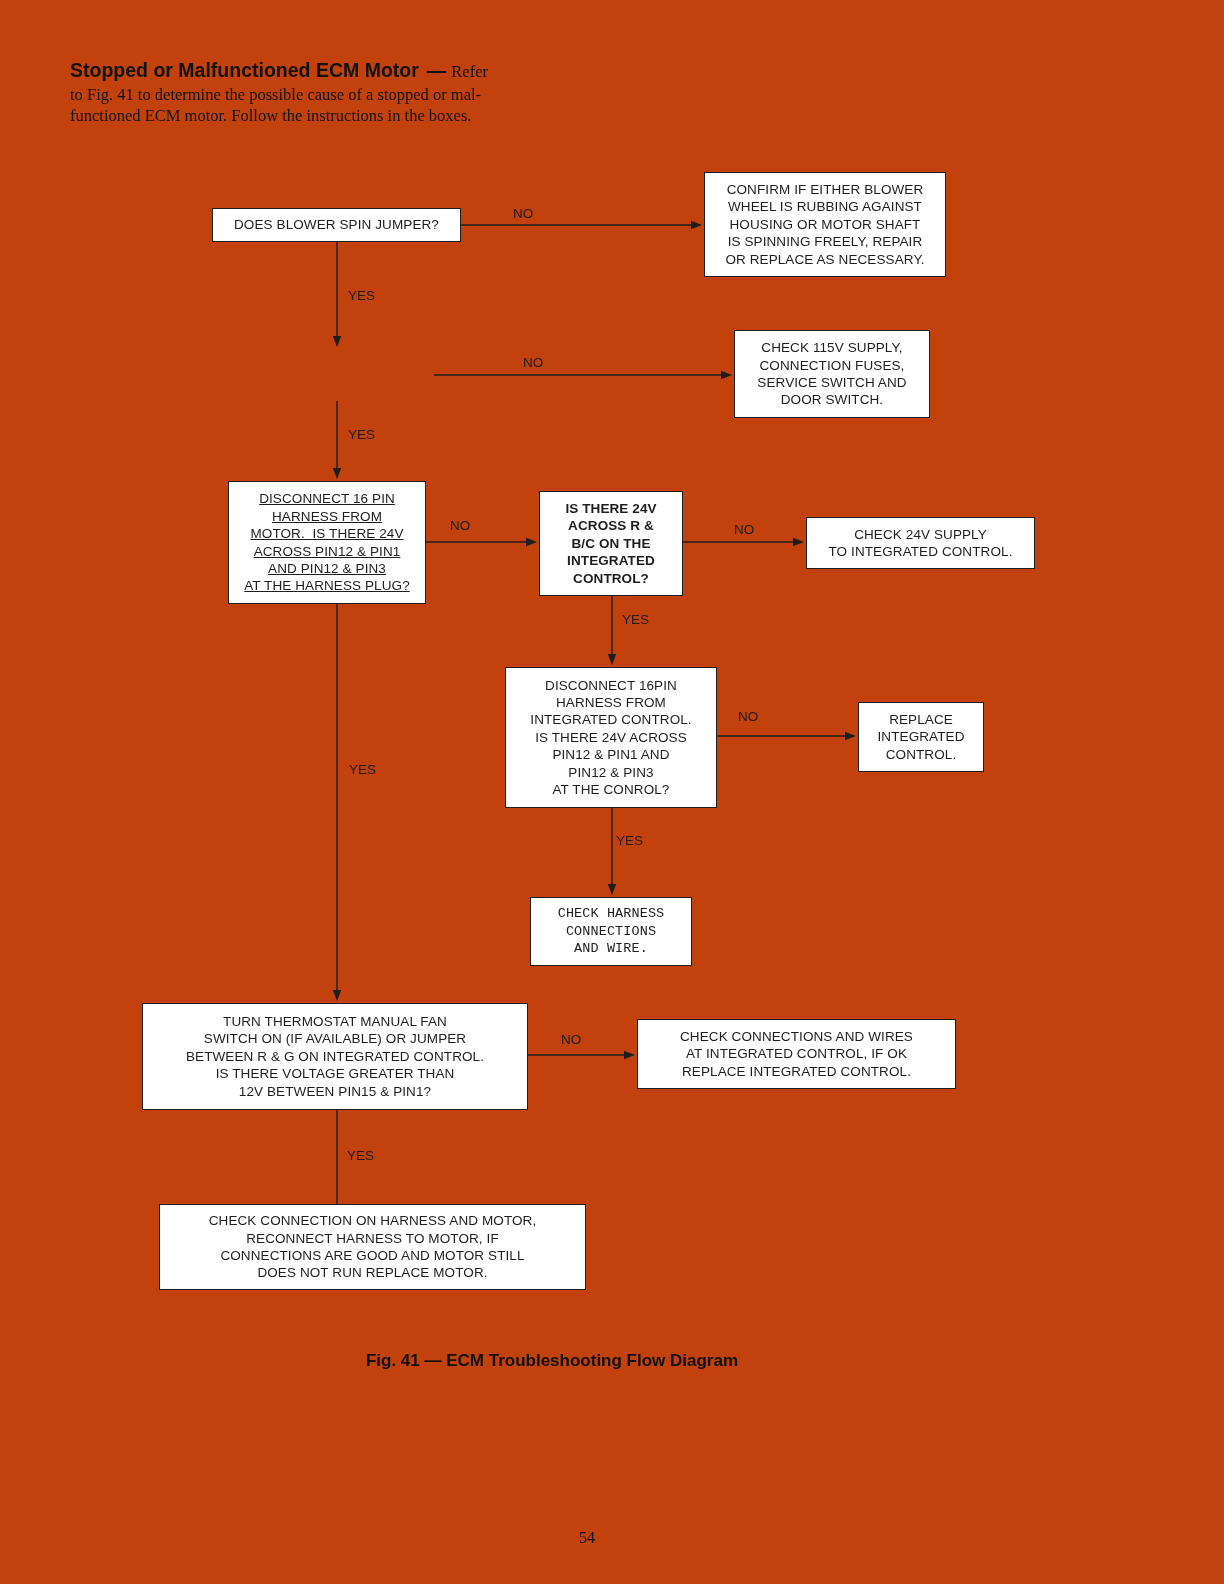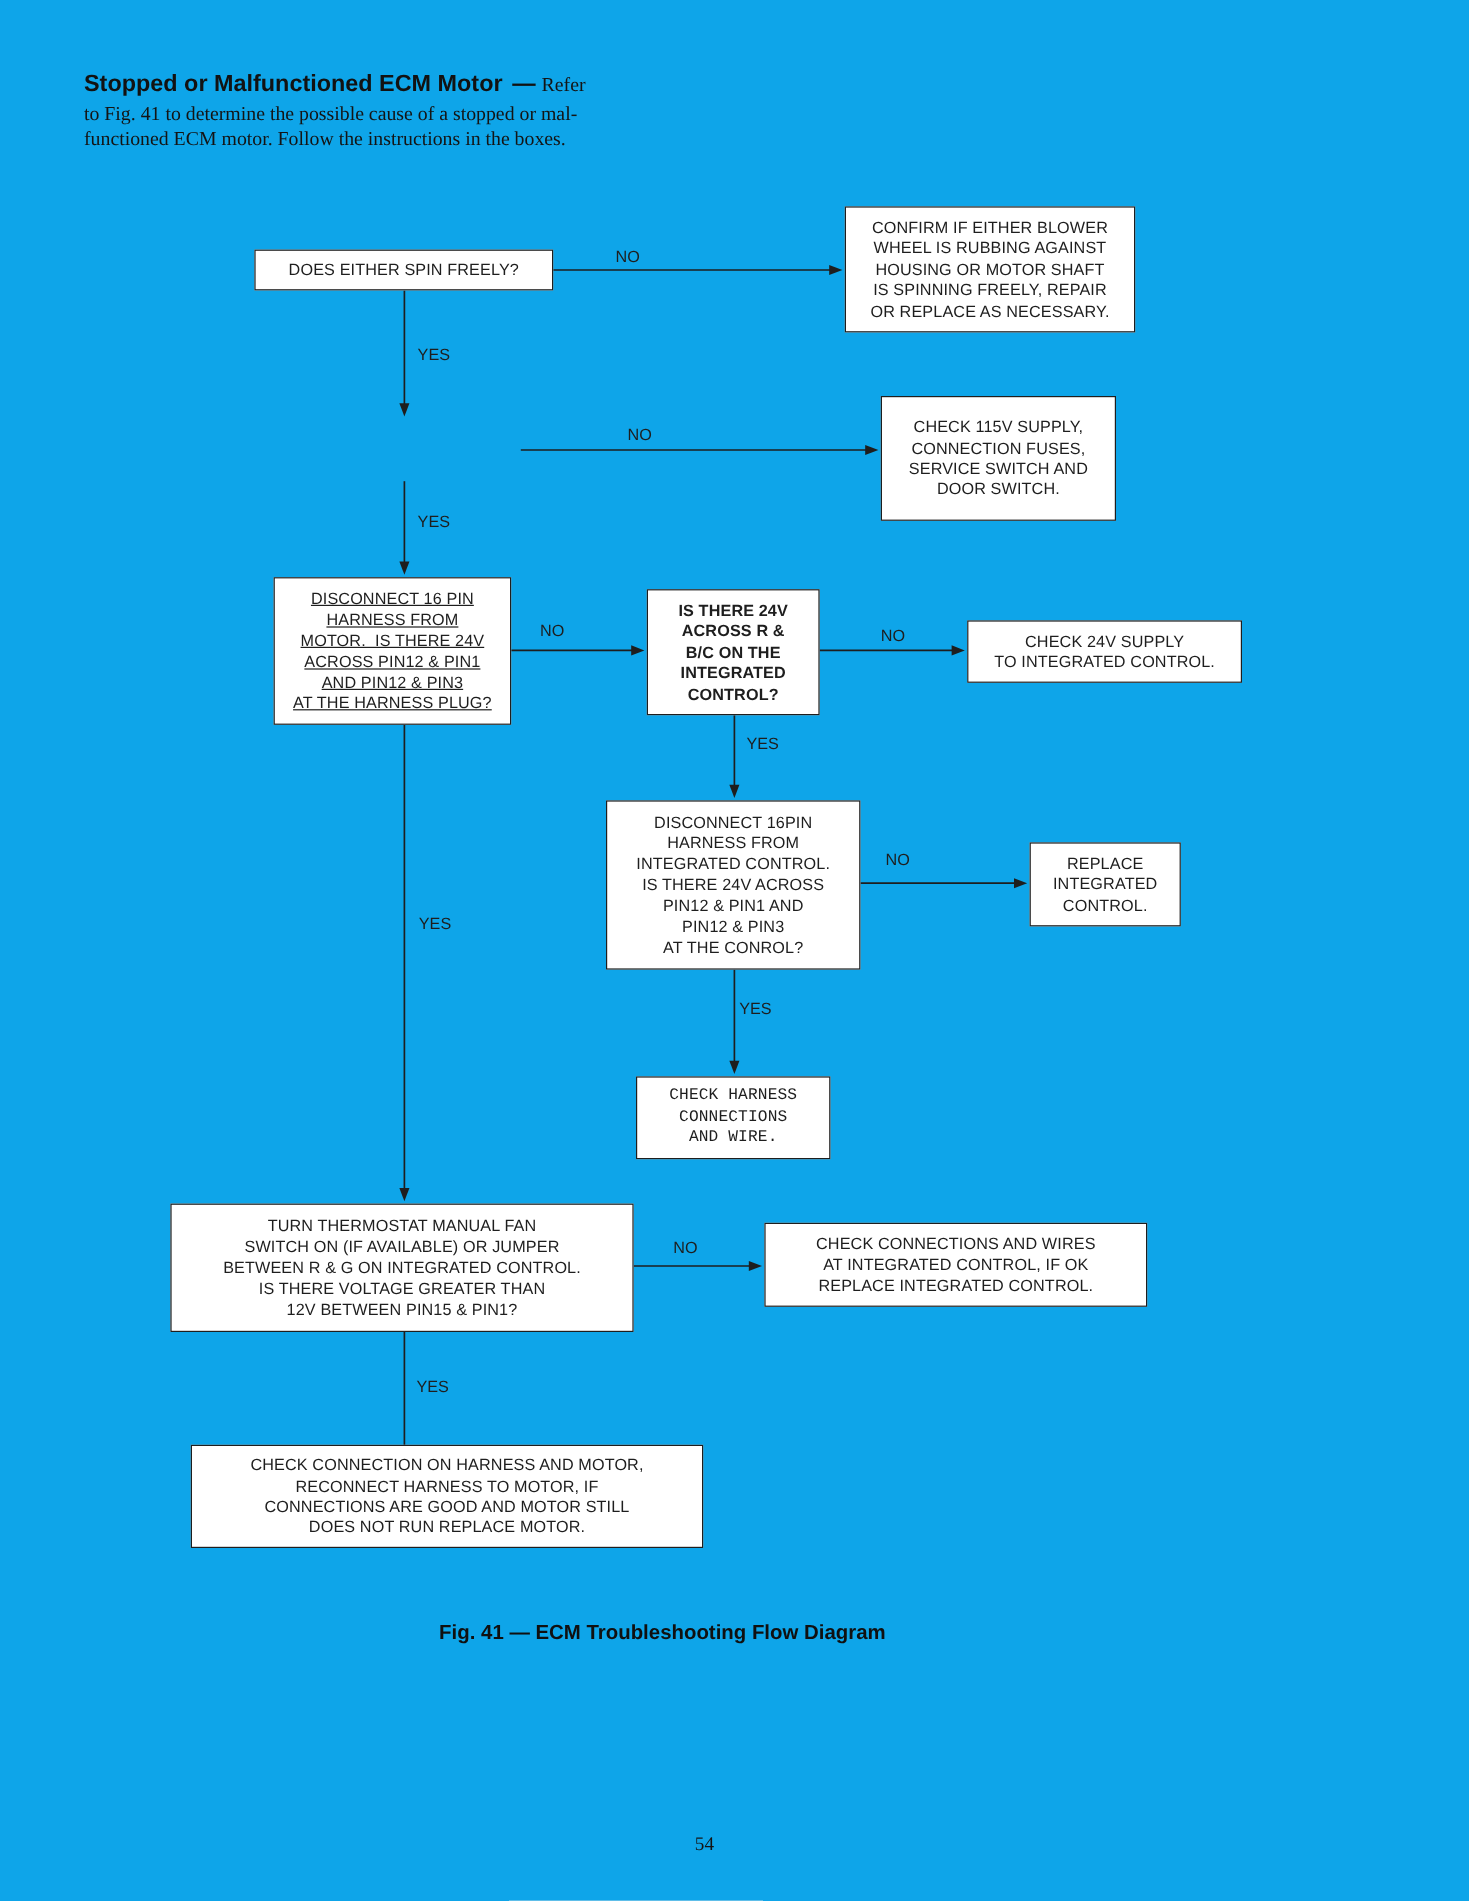--- a/index.html
+++ b/index.html
@@ -1,18 +1,18 @@
 <!DOCTYPE html>
 <html><head>
 <meta charset="utf-8">
 <style>
   html,body { margin:0; padding:0; background:#e8e8e8; }
   .page {
     position:relative; width:1224px; height:1584px;
-    background:#0ea5e9; margin:0 auto; overflow:hidden;
+    background:#c2410c; margin:0 auto; overflow:hidden;
     color:#1e1e1e;
   }
   
   .doc-intro { position:absolute; left:70px; top:58px; width:500px; }
   .intro-line1 { white-space:nowrap; }
   .intro-heading { font:bold 19.5px/25px "Liberation Sans", sans-serif; color:#121212; }
   .intro-dash { margin:0 5px 0 8px; }
   .intro-serif { font:16.5px/21px "Liberation Serif", serif; color:#141414; }
   .intro-body { font:16.5px/21px "Liberation Serif", serif; color:#141414; white-space:pre-line; margin-top:1px; }
   
@@ -96,30 +96,30 @@
     <g>
       <line x1="528" y1="1055" x2="626" y2="1055"></line>
         <polygon stroke="none" points="635,1055 624,1050.8 624,1059.2"></polygon>
     </g>
     <g>
       <line x1="337" y1="1110" x2="337" y2="1220"></line>
         <polygon stroke="none" points="337,1229 332.8,1218 341.2,1218"></polygon>
     </g>
   </svg>
 
-  <div class="node" style="left:212px; top:208px; width:249px; height:34px;">DOES EITHER SPIN FREELY?</div>
+  <div class="node" style="left:212px; top:208px; width:249px; height:34px;">DOES BLOWER SPIN JUMPER?</div>
 
   <div class="node" style="left:704px; top:172px; width:242px; height:105px;">CONFIRM IF EITHER BLOWER
 WHEEL IS RUBBING AGAINST
 HOUSING OR MOTOR SHAFT
 IS SPINNING FREELY, REPAIR
 OR REPLACE AS NECESSARY.</div>
 
 
-  <div class="node" style="left:734px; top:330px; width:196px; height:104px;">CHECK 115V SUPPLY,
+  <div class="node" style="left:734px; top:330px; width:196px; height:88px;">CHECK 115V SUPPLY,
 CONNECTION FUSES,
 SERVICE SWITCH AND
 DOOR SWITCH.</div>
 
   <div class="node" style="left:228px; top:481px; width:198px; height:123px;text-decoration:underline;">DISCONNECT 16 PIN
 HARNESS FROM
 MOTOR.  IS THERE 24V
 ACROSS PIN12 &amp; PIN1
 AND PIN12 &amp; PIN3
 AT THE HARNESS PLUG?</div>

